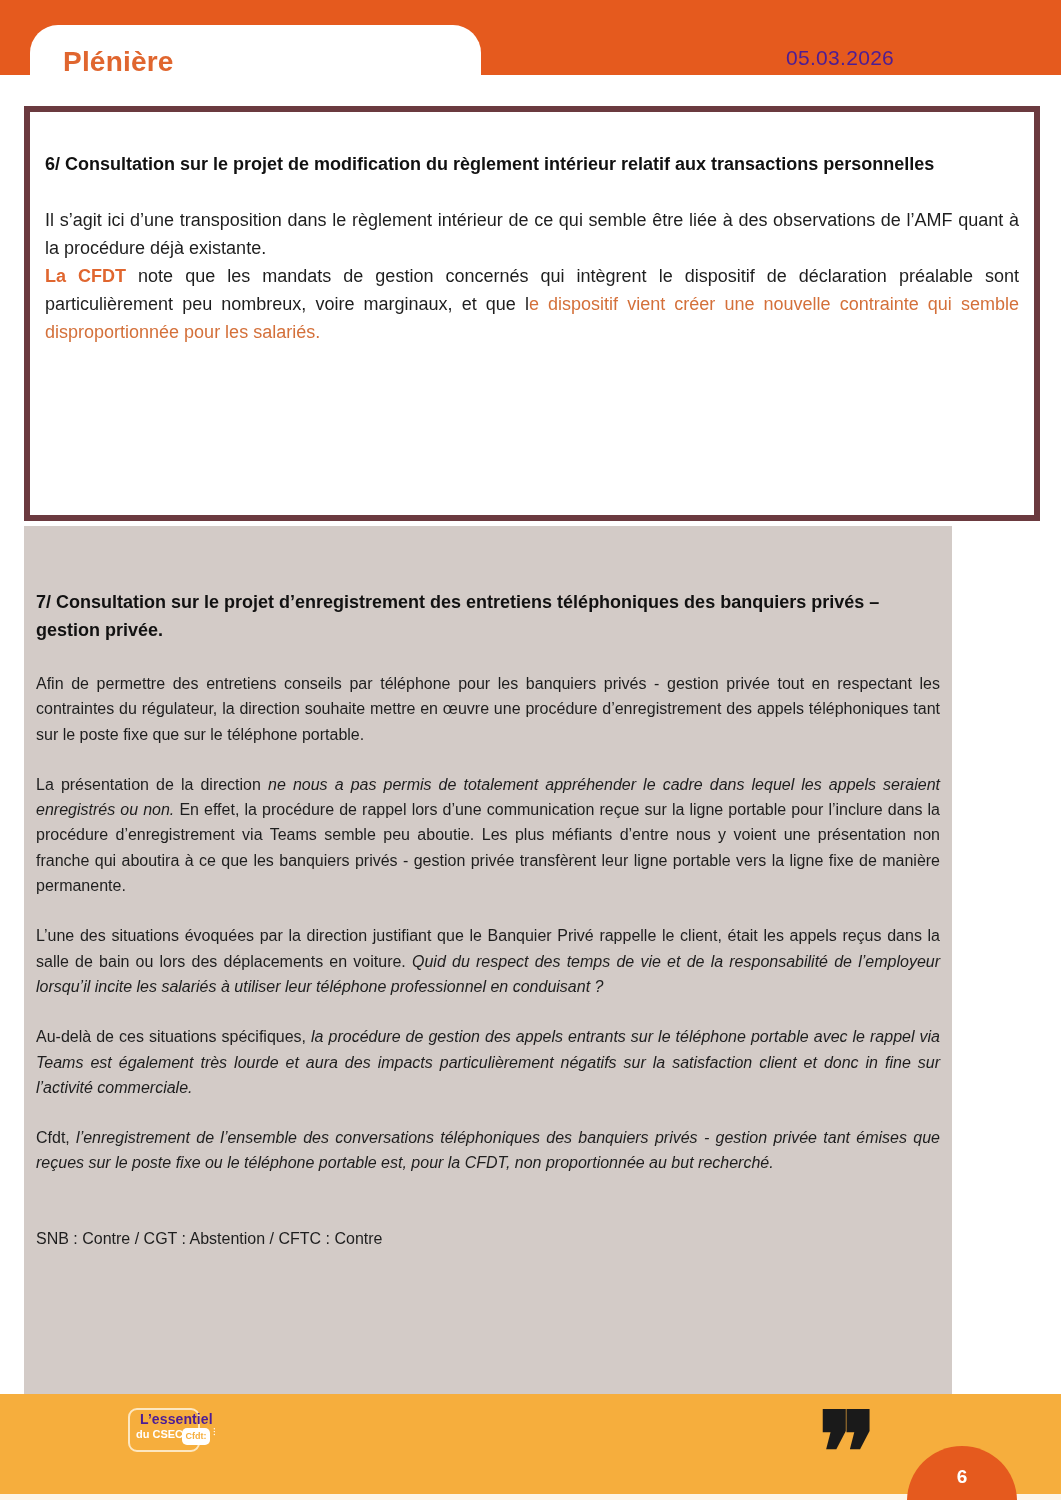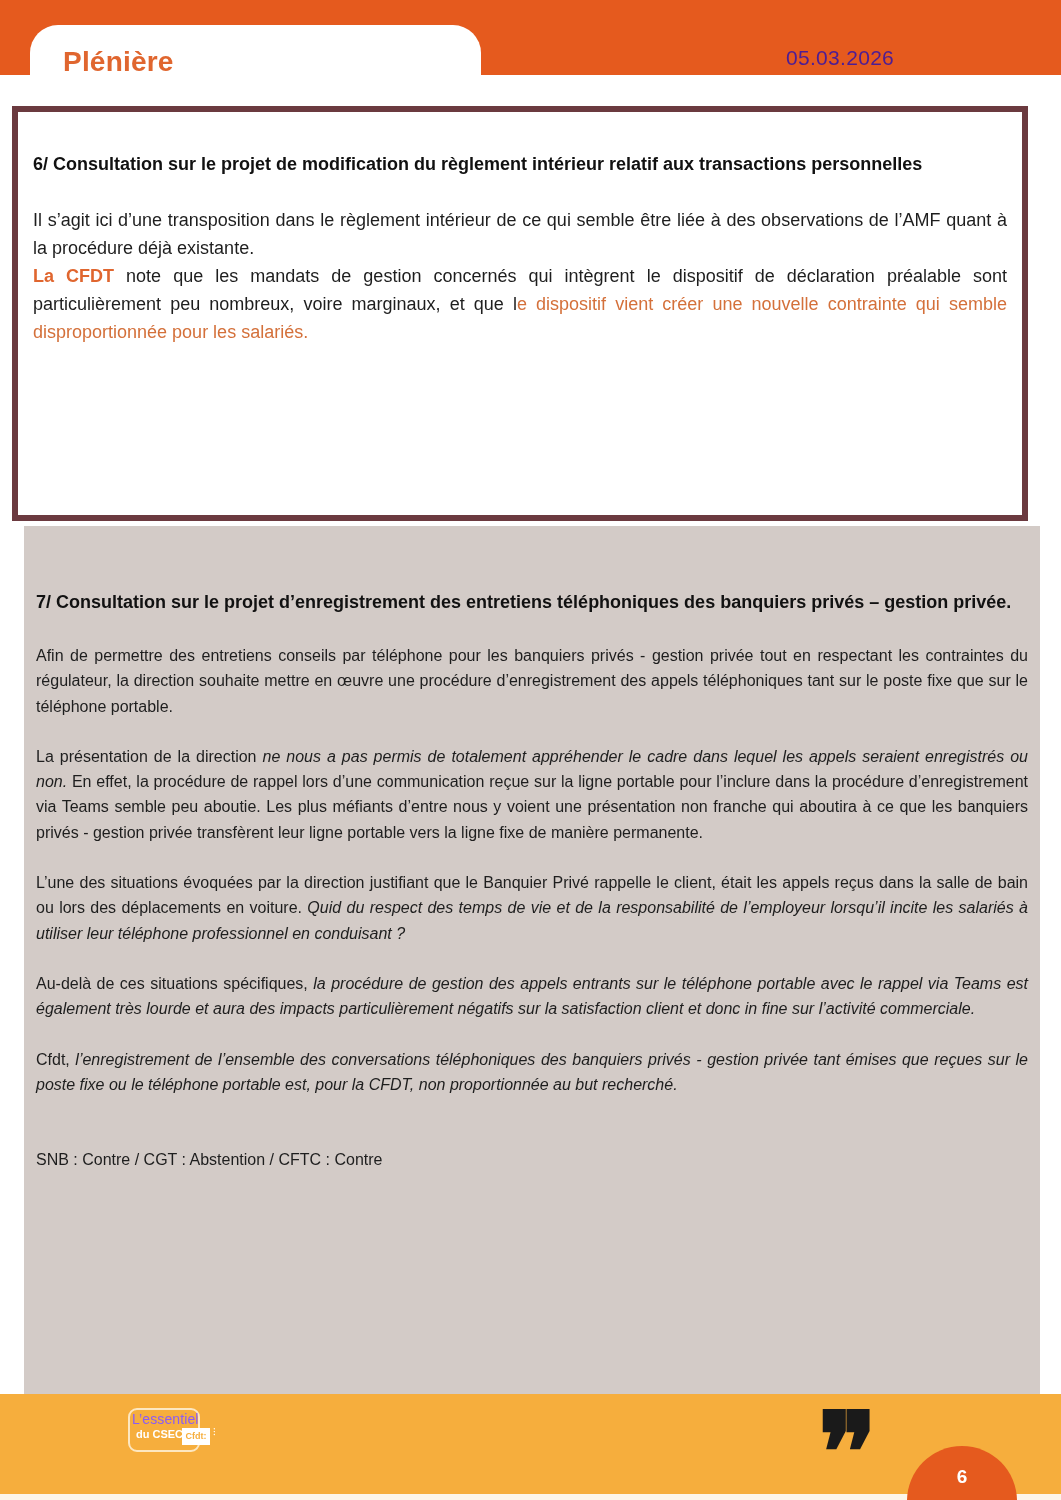--- a/index.html
+++ b/index.html
@@ -7,45 +7,45 @@
   body { position: relative; font-family: "Liberation Sans", sans-serif; color: #1a1a1a; }
 
   
   .header-band { position: absolute; left: 0; top: 0; width: 1061px; height: 75px; background: #e55a1e; }
   .header-tab { position: absolute; left: 30px; top: 25px; width: 451px; height: 60px; background: #ffffff; border-radius: 28px 28px 0 0; }
   .header-title { position: absolute; left: 63px; top: 46px; font-size: 28px; font-weight: bold; color: #e0662f; letter-spacing: 0.2px; }
   .header-date { position: absolute; left: 770px; top: 46px; font-size: 21px; font-weight: normal; color: #4c1d95; letter-spacing: 0.3px; margin-left: 16px; }
   .header-white-strip { position: absolute; left: 0; top: 75px; width: 1061px; height: 30px; background: #ffffff; }
 
   
-  .section6 { position: absolute; left: 12px; top: 106px; width: 1016px; height: 415px; border: 6px solid #6b3a3f; background: #ffffff; padding: 38px 15px 0 15px; }
+  .section6 { position: absolute; left: 24px; top: 106px; width: 1016px; height: 415px; border: 6px solid #6b3a3f; background: #ffffff; padding: 38px 15px 0 15px; }
   .s6-title { font-size: 18px; font-weight: bold; line-height: 28px; text-align: justify; color: #111; }
   .s6-para { font-size: 18px; line-height: 28px; text-align: justify; color: #1e1e1e; }
   .gap28 { height: 28px; }
   .orange { color: #d4703a; }
   .orange-bold { color: #e0662f; font-weight: bold; }
   .orange-italic { color: #d4703a; font-style: italic; }
 
   
-  .section7 { position: absolute; left: 24px; top: 526px; width: 1016px; height: 868px; background: #d3cbc7; padding: 62px 12px 0 12px; }
+  .section7 { position: absolute; left: 24px; top: 526px; width: 928px; height: 868px; background: #d3cbc7; padding: 62px 12px 0 12px; }
   .s7-title { font-size: 18px; font-weight: bold; line-height: 28px; color: #111; }
   .s7-para { font-size: 16px; line-height: 25.3px; text-align: justify; color: #1e1e1e; }
   .s7-para i { font-style: italic; }
   .s7-conclusion { font-size: 18px; font-weight: bold; line-height: 26px; color: #111; }
   .gap-title { height: 27px; }
   .gap-para { height: 25px; }
 
   
   .footer { position: absolute; left: 0; top: 1394px; width: 1061px; height: 100px; background: #f6ae3d; }
   .footer-bottom { position: absolute; left: 0; top: 1494px; width: 1061px; height: 6px; background: #fdf6ea; }
   .logo { position: absolute; left: 128px; top: 1408px; width: 100px; height: 56px; }
   .logo-bubble { position: absolute; left: 0; top: 0; width: 72px; height: 44px; border: 2px solid #fde7c0; border-radius: 9px; }
-  .logo-text1 { position: absolute; left: 4px; top: 3px; font-size: 14px; font-weight: normal; color: #8b5cf6; letter-spacing: 0.1px; }
+  .logo-text1 { position: absolute; left: 12px; top: 3px; font-size: 14px; font-weight: bold; color: #4c1d95; letter-spacing: 0.1px; }
   .logo-text2 { position: absolute; left: 8px; top: 20px; font-size: 11px; font-weight: bold; color: #ffffff; }
-  .logo-cfdt { position: absolute; left: 54px; top: 20px; width: 28px; height: 17px; background: #ffffff; border-radius: 0; font-size: 9px; font-weight: bold; color: #f6ae3d; text-align: center; line-height: 17px; }
+  .logo-cfdt { position: absolute; left: 54px; top: 20px; width: 28px; height: 17px; background: #ffffff; border-radius: 5px; font-size: 9px; font-weight: bold; color: #f6ae3d; text-align: center; line-height: 17px; }
   .logo-sparkle { position: absolute; left: 85px; top: 19px; font-size: 10px; color: #ffffff; line-height: 10px; }
   .quote-icon { position: absolute; left: 818px; top: 1398px; font-family: "DejaVu Serif", serif; font-size: 110px; font-weight: bold; color: #1a1a1a; line-height: 110px; letter-spacing: -6px; }
   .page-circle { position: absolute; left: 907px; top: 1446px; width: 110px; height: 110px; border-radius: 50%; background: #e55a1e; }
   .page-number { position: absolute; left: 907px; top: 1466px; width: 110px; text-align: center; font-size: 19px; font-weight: bold; color: #ffffff; }
   .right-white { position: absolute; left: 1040px; top: 526px; width: 21px; height: 868px; background: #ffffff; }
 </style>
 </head>
 <body>
 
 <div class="header-band"></div>

